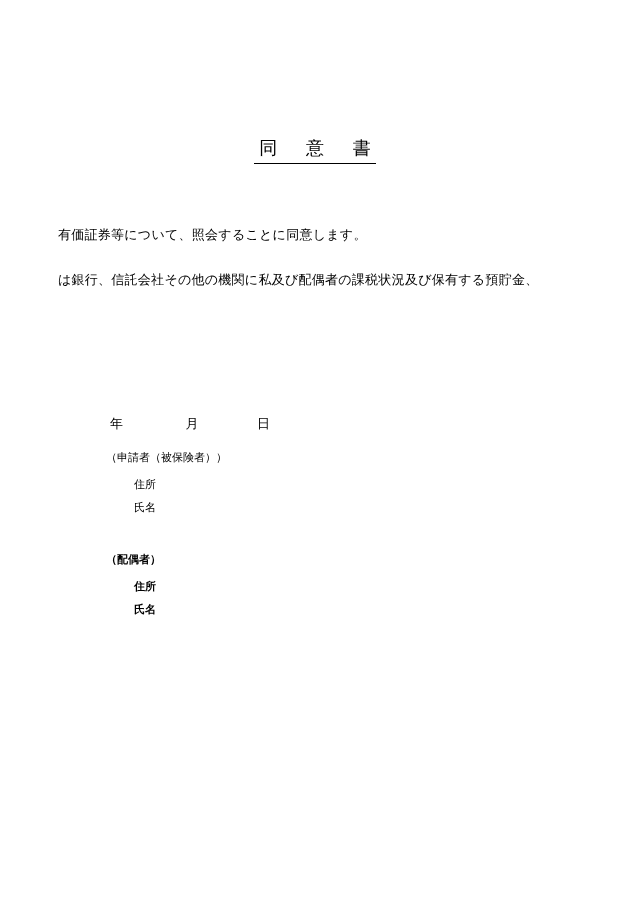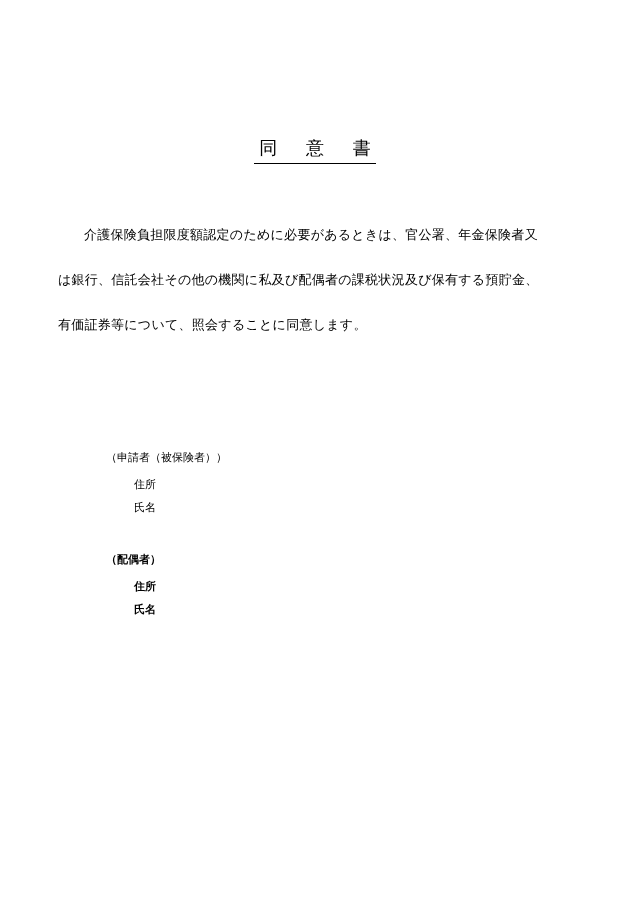--- a/index.html
+++ b/index.html
@@ -92,25 +92,31 @@
 </head>
 <body>
 
 <div class="page">
 
   <div class="title-wrap">
     <div class="title">同　意　書</div>
   </div>
 
   <div class="body-block">
-    <div class="body-line indent">介護保険負担限度額認定のために必要があるときは、官公署、年金保険者又</div>
+    <div class="body-line">有価証券等について、照会することに同意します。</div>
     <div class="body-line">は銀行、信託会社その他の機関に私及び配偶者の課税状況及び保有する預貯金、</div>
-    <div class="body-line">有価証券等について、照会することに同意します。</div>
   </div>
 
+  <div class="date-line">
+    <span>年</span>
+    <span class="gap-a"></span>
+    <span>月</span>
+    <span class="gap-b"></span>
+    <span>日</span>
+  </div>
 
   <div class="sig-block sig-applicant">
     <div class="sig-head">（申請者（被保険者））</div>
     <div class="sig-field">住所</div>
     <div class="sig-field">氏名</div>
   </div>
 
   <div class="sig-block sig-spouse">
     <div class="sig-head">（配偶者）</div>
     <div class="sig-field">住所</div>

